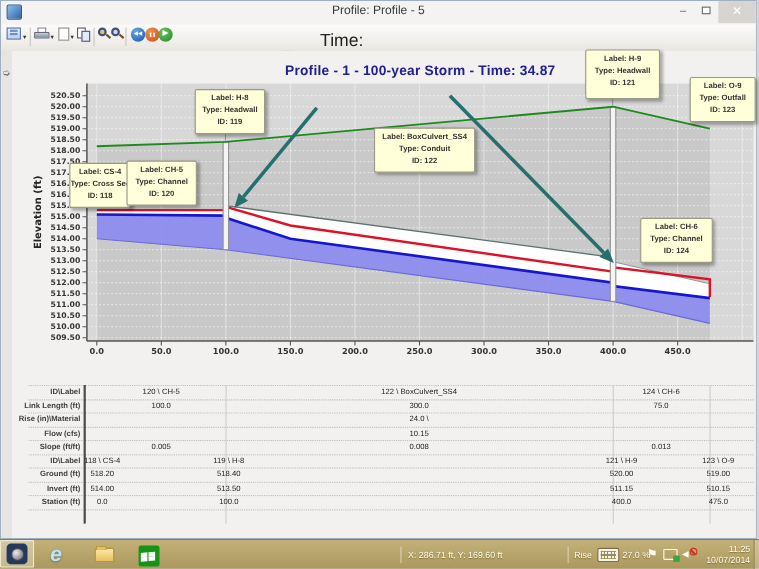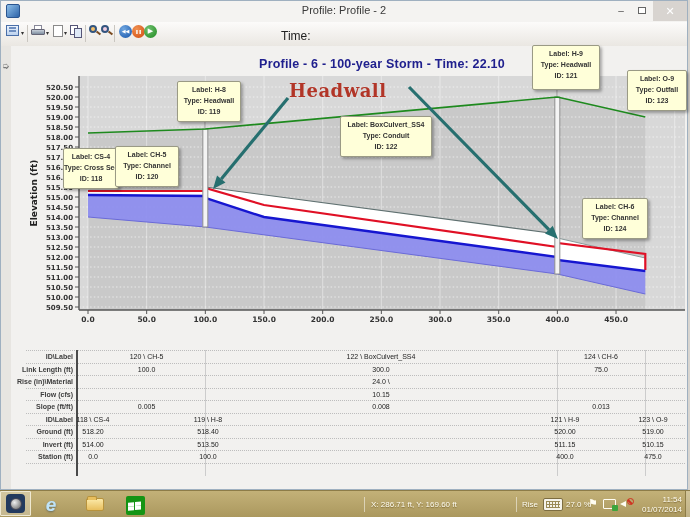--- a/index.html
+++ b/index.html
@@ -35,21 +35,21 @@
   .mag .stick{position:absolute;left:7px;top:7px;width:5px;height:2px;background:#7a4a20;transform:rotate(40deg);}
   .pb{position:absolute;top:3px;width:13px;height:13px;border-radius:50%;color:#fff;text-align:center;}
   .printer{position:relative;width:14px;height:12px;}
   .printer .body{position:absolute;left:0;top:4px;width:14px;height:6px;background:linear-gradient(#c8d0da,#7e8ea0);border:1px solid #667;border-radius:1px;box-sizing:border-box;}
   .printer .paper{position:absolute;left:3px;top:0;width:8px;height:5px;background:#fff;border:1px solid #889;box-sizing:border-box;}
   #slider-groove{position:absolute;left:213px;top:31px;width:50px;height:3px;background:#e6e6e6;
     border-top:1px solid #999;border-bottom:1px solid #fff;}
   #slider-thumb{position:absolute;left:256px;top:24px;width:8px;height:14px;background:linear-gradient(#f4f4f4,#cfcfcf);
     border:1px solid #808890;box-sizing:border-box;
     clip-path:polygon(0 0,100% 0,100% 68%,50% 100%,0 68%);}
-  #time-label{position:absolute;left:280px;top:7px;font-size:12px;color:#222;}
+  #time-label{position:absolute;left:290px;top:7px;font-size:16px;color:#222;}
   #time-input{position:absolute;left:308px;top:4px;width:372px;height:15px;border:1px solid #9ab0c6;
     font-size:10px;font-family:"Liberation Sans",sans-serif;padding:0 0 0 3px;}
   
   #content{position:absolute;left:0;top:45px;right:0;bottom:0;background:#f2f1ef;}
   #leftstrip{position:absolute;left:0;top:0;width:10px;bottom:0;background:#e7e5e1;}
   #anchor{position:absolute;left:1px;top:15px;font-size:9px;color:#777;}
   #plot{position:absolute;left:0;top:-45px;width:690px;height:517px;z-index:2;}
   #chart-title{position:absolute;left:78px;top:11px;width:606px;text-align:center;z-index:5;
     font-size:12.5px;font-weight:bold;color:#20208e;letter-spacing:.2px;}
   #headwall{position:absolute;left:288px;top:34px;z-index:6;font-family:"DejaVu Serif",serif;
@@ -105,21 +105,21 @@
   #clock{position:absolute;right:8px;top:4px;text-align:right;font-size:8px;color:#fffdf2;line-height:10px;text-shadow:0 1px 1px rgba(90,70,20,.6);}
   #showdesk{position:absolute;right:0;top:0;width:4px;height:27px;background:rgba(255,255,255,.25);border-left:1px solid #8d7c48;}
 </style>
 </head>
 <body>
 
 <div id="win">
 
   <div id="titlebar">
     <div id="appicon"></div>
-    <div class="ttext">Profile:  Profile - 2</div>
+    <div class="ttext">Profile:  Profile - 5</div>
     <div class="winbtn" id="btn-min">–</div>
     <div class="winbtn" id="btn-max"><span></span></div>
     <div class="winbtn" id="btn-close">✕</div>
   </div>
 
   <div id="toolbar">
     <div class="tbtn" style="left:5px">
         <div class="icon-pane">
           <i></i>
           <i></i>
@@ -288,22 +288,21 @@
         <text x="615.03" y="321" text-anchor="middle" font-size="7.5" font-weight="bold" fill="#333" font-family="DejaVu Sans, sans-serif">450.0</text>
         <text x="36" y="192" text-anchor="middle" font-size="9" font-weight="bold" fill="#222" transform="rotate(-90 36 192)" font-family="DejaVu Sans, sans-serif">Elevation (ft)</text>
         <line x1="204" y1="121" x2="204" y2="127" stroke="#999" stroke-width="1"></line>
         <line x1="556" y1="89" x2="556" y2="95" stroke="#999" stroke-width="1"></line>
         <line x1="287" y1="97" x2="220.26805778400416" y2="177.96808988874162" stroke="#266f6f" stroke-width="3.2"></line>
         <polygon points="212,188 216.02378812154868,174.47006544166294 224.51232744645964,181.4661143358203" fill="#266f6f"></polygon>
         <line x1="408" y1="86" x2="547.8996823174944" y2="228.7164544446922" stroke="#266f6f" stroke-width="3.2"></line>
         <polygon points="557,238 543.9720284287102,232.5665888488292 551.8273362062785,224.8663200405552" fill="#266f6f"></polygon>
       </svg>
 
-    <div id="chart-title">Profile - 6 - 100-year Storm - Time: 22.10</div>
-    <div id="headwall">Headwall</div>
+    <div id="chart-title">Profile - 1 - 100-year Storm - Time: 34.87</div>
 
     <div class="callout" id="c-cs4">
       <div>Label: CS-4</div>
       <div>Type: Cross Sect</div>
       <div>ID: 118</div>
     </div>
     <div class="callout" id="c-ch5">
       <div>Label: CH-5</div>
       <div>Type: Channel</div>
       <div>ID: 120</div>
@@ -413,17 +412,17 @@
   <div class="tkstat" style="left:566px">27.0 %</div>
   <div id="flagicon">⚑</div>
   <div id="pcicon">
       <i></i>
     </div>
   <div id="spkicon">
       <span class="cone"></span>
       <span class="ban"></span>
     </div>
   <div id="clock">
-    <div>11:54</div>
-    <div>01/07/2014</div>
+    <div>11:25</div>
+    <div>10/07/2014</div>
   </div>
   <div id="showdesk"></div>
 </div>
 
 </body></html>

